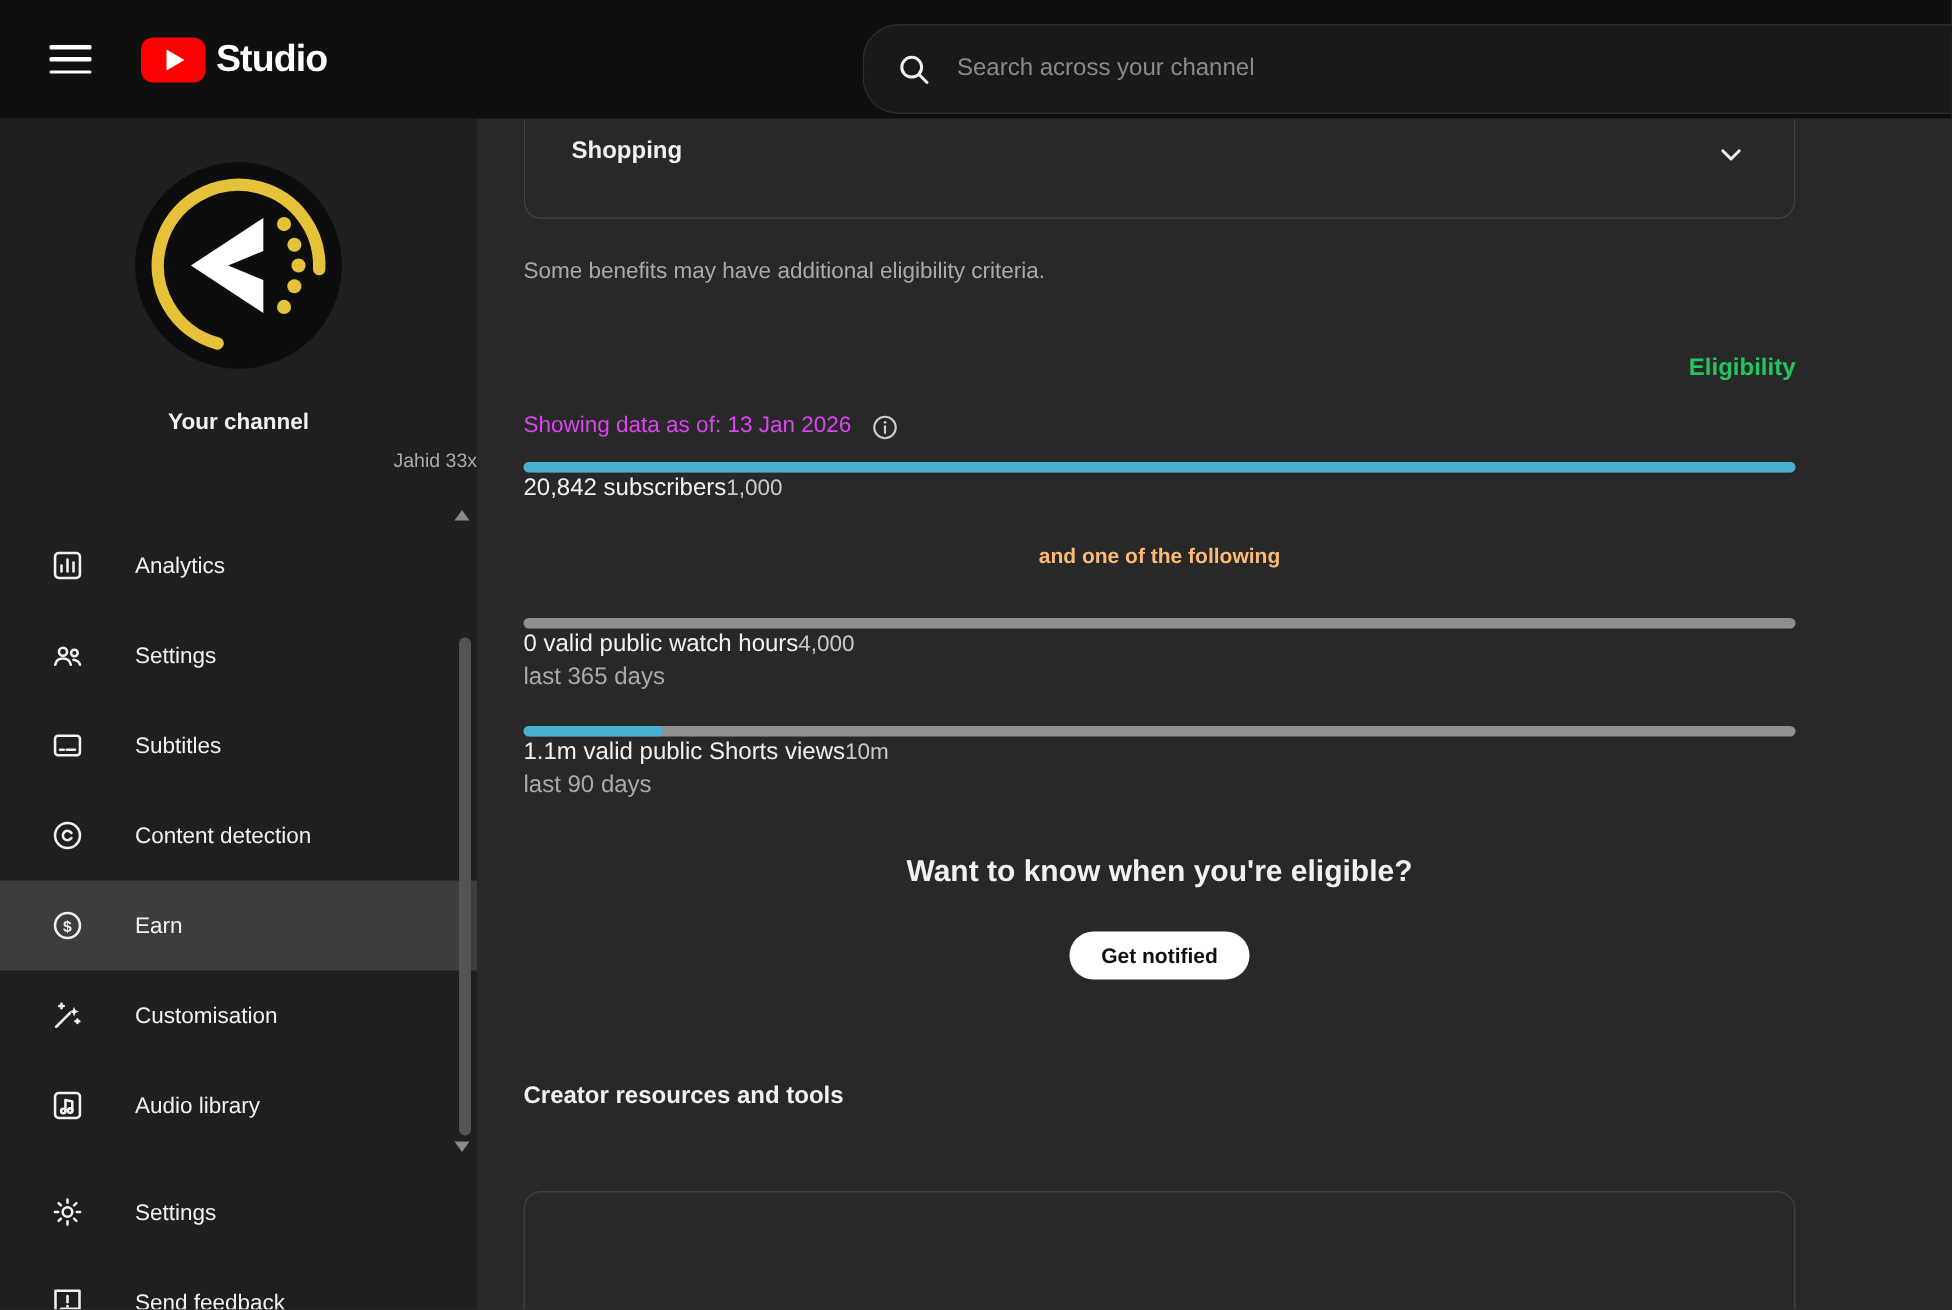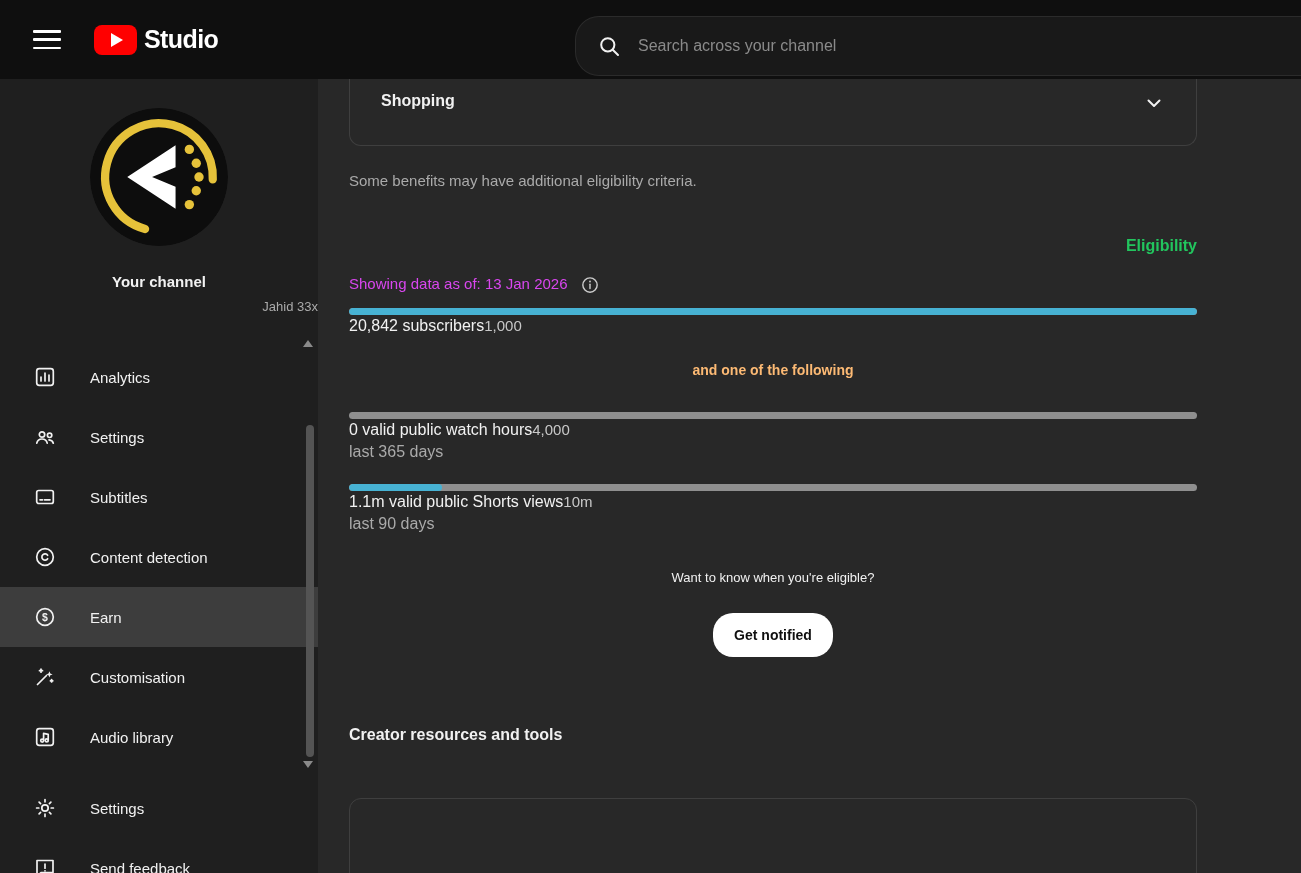--- a/index.html
+++ b/index.html
@@ -51,22 +51,22 @@
   .bar { margin-top:13px; width:100%; height:7px; border-radius:4px; background:#8f8f8f; overflow:hidden; }
   .bar.second { margin-top:34px; }
   .bar.third { margin-top:23px; }
   .bar-fill { height:100%; border-radius:4px; background:#47b2d3; }
   .crit-text { margin-top:2px; display:flex; justify-content:flex-start; align-items:flex-start; }
   .crit-label { color:#f1f1f1; font-size:16px; }
   .crit-sub { margin-top:4px; color:#aaa; font-size:16px; }
   .crit-sub:empty { display:none; }
   .crit-target { color:#c8c8c8; font-size:15px; }
   .sep-text { margin-top:27px; text-align:center; color:#fdba74; font-size:14px; font-weight:700; }
-  .cta-q { margin-top:37px; text-align:center; color:#f1f1f1; font-size:13px; font-weight:400; }
-  .btn-notify { display:block; margin:28px auto 0; height:44px; padding:0 21px; border:none; border-radius:20px; background:#fff; color:#0f0f0f; font-size:14px; font-weight:700; font-family:inherit; cursor:pointer; }
+  .cta-q { margin-top:37px; text-align:center; color:#f1f1f1; font-size:20px; font-weight:700; }
+  .btn-notify { display:block; margin:28px auto 0; height:32px; padding:0 21px; border:none; border-radius:20px; background:#fff; color:#0f0f0f; font-size:14px; font-weight:700; font-family:inherit; cursor:pointer; }
   .resources-title { margin-top:69px; color:#f1f1f1; font-size:16px; font-weight:700; }
   .resources-card { margin-top:54px; height:120px; border:1px solid #3f3f3f; border-radius:12px; display:flex; padding-top:14px; }
   .res-item { width:50%; display:flex; align-items:center; }
   .res-item.first { padding-left:56px; }
   .res-item.second { padding-left:42px; }
 </style>
 </head>
 <body>
 
 <div class="app">

